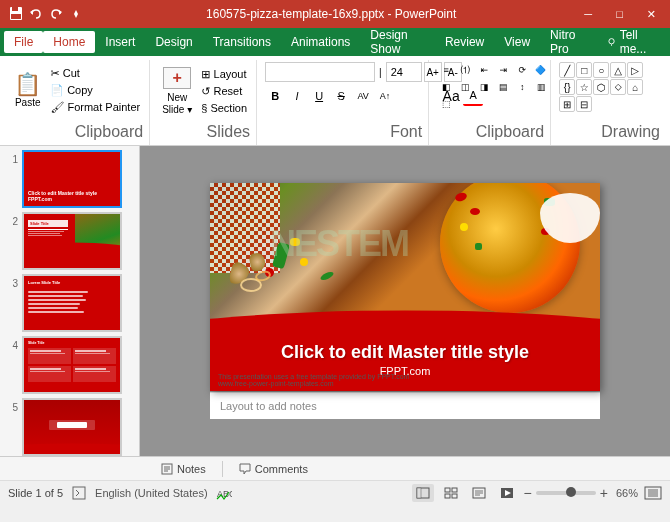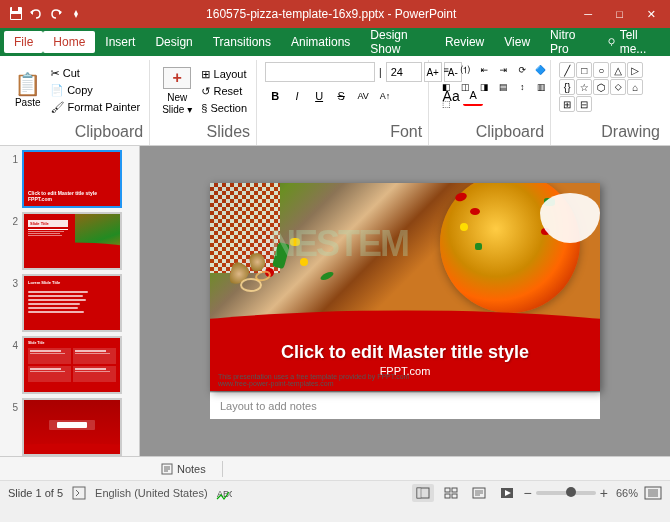--- a/index.html
+++ b/index.html
@@ -672,20 +672,26 @@
 <div style="height:24px;background:#f5f5f5;border-top:1px solid #ccc;display:flex;align-items:center;padding:0 0 0 145px;gap:0;">
   <div style="font-size:11px;color:#444;padding:2px 16px;border-right:1px solid #ccc;display:flex;align-items:center;gap:4px;cursor:pointer;">
     <svg width="12" height="12" viewBox="0 0 12 12">
       <rect x="1" y="1" width="10" height="10" fill="none" stroke="#666" stroke-width="1"></rect>
       <line x1="3" y1="4" x2="9" y2="4" stroke="#666" stroke-width="1"></line>
       <line x1="3" y1="6" x2="9" y2="6" stroke="#666" stroke-width="1"></line>
       <line x1="3" y1="8" x2="7" y2="8" stroke="#666" stroke-width="1"></line>
     </svg>
     <span>Notes</span>
   </div>
+  <div style="font-size:11px;color:#444;padding:2px 16px;display:flex;align-items:center;gap:4px;cursor:pointer;">
+    <svg width="12" height="12" viewBox="0 0 12 12">
+      <path d="M1 1 L11 1 L11 8 L7 8 L5 11 L5 8 L1 8 Z" fill="none" stroke="#666" stroke-width="1"></path>
+    </svg>
+    <span>Comments</span>
+  </div>
 </div>
 
 <div class="status-bar">
   <div class="status-left">
     <span>Slide 1 of 5</span>
     <svg width="16" height="16" viewBox="0 0 16 16" style="cursor:pointer">
       <rect x="2" y="2" width="12" height="12" fill="none" stroke="#666" stroke-width="1"></rect>
       <path d="M5 5 L8 8 L5 11" stroke="#666" stroke-width="1" fill="none"></path>
     </svg>
     <span style="color:#555;">English (United States)</span>

